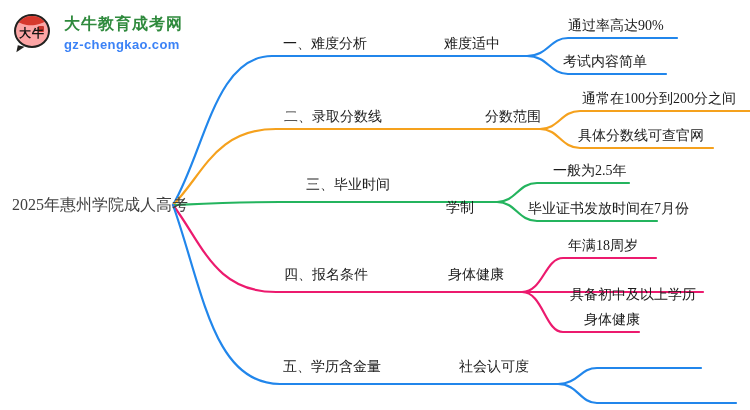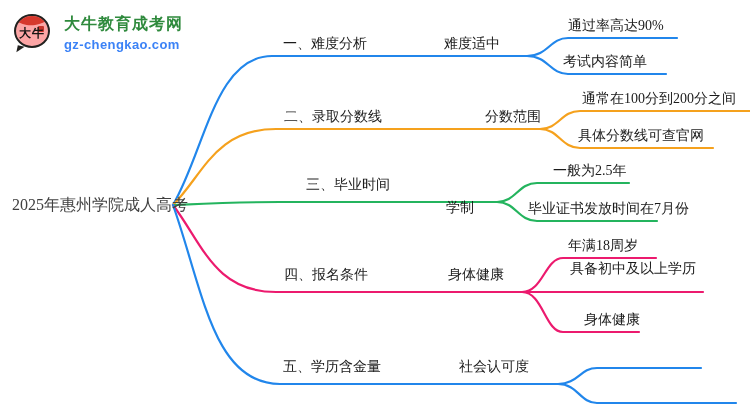--- a/index.html
+++ b/index.html
@@ -94,19 +94,19 @@
   <div class="lbl" style="left:578px;top:127px;">具体分数线可查官网</div>
 
   <div class="lbl" style="left:268px;top:176px;margin-left:38px;">三、毕业时间</div>
   <div class="lbl" style="left:446px;top:176px;margin-top:23px;">学制</div>
   <div class="lbl" style="left:553px;top:162px;">一般为2.5年</div>
   <div class="lbl" style="left:528px;top:200px;">毕业证书发放时间在7月份</div>
 
   <div class="lbl" style="left:284px;top:266px;">四、报名条件</div>
   <div class="lbl" style="left:448px;top:266px;">身体健康</div>
   <div class="lbl" style="left:568px;top:237px;">年满18周岁</div>
-  <div class="lbl" style="left:570px;top:260px;">具备初中及以上学历</div>
+  <div class="lbl" style="left:570px;top:286px;">具备初中及以上学历</div>
   <div class="lbl" style="left:568px;top:311px;margin-left:16px;">身体健康</div>
 
   <div class="lbl" style="left:283px;top:358px;">五、学历含金量</div>
   <div class="lbl" style="left:459px;top:358px;">社会认可度</div>
 
 </div>
 
 </body></html>

